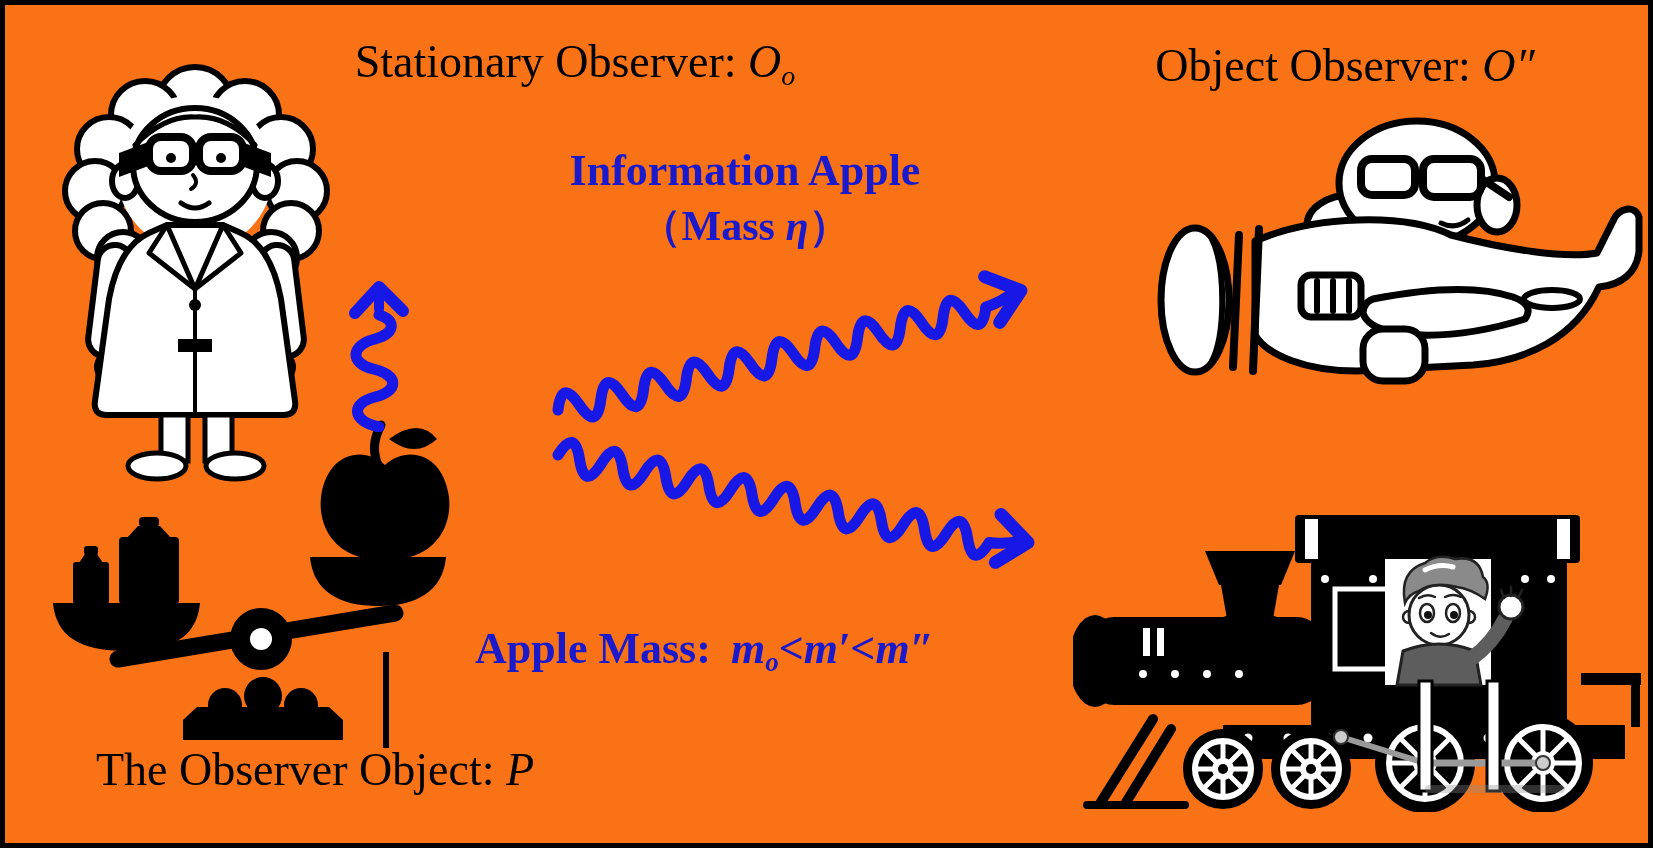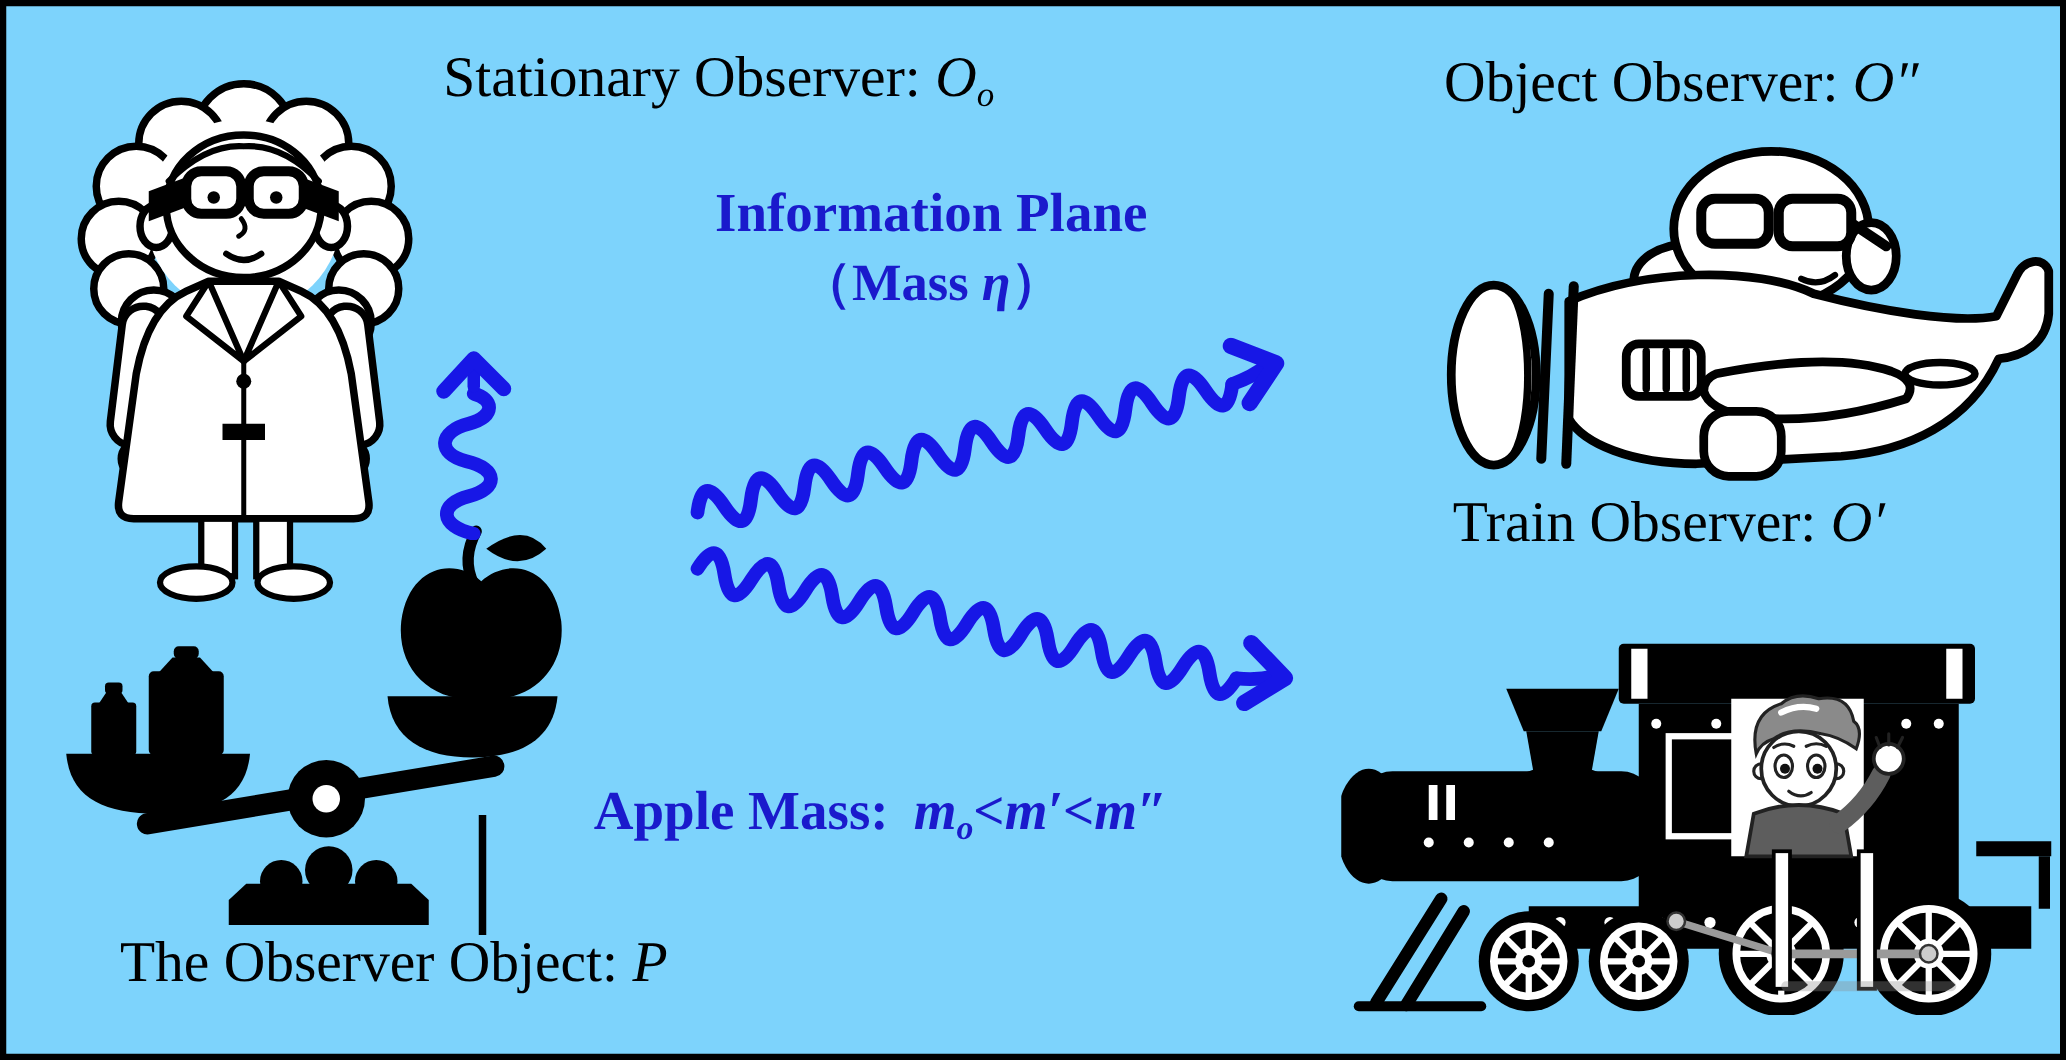--- a/index.html
+++ b/index.html
@@ -1,19 +1,19 @@
 <!DOCTYPE html>
 <html><head>
 <meta charset="utf-8">
 <style>
   html,body{margin:0;padding:0;background:#fff;}
   .canvas{
     position:relative;
     width:1653px;height:848px;
-    background:#7dd3fc;
+    background:#f97316;
     border:5px solid #000;
     box-sizing:border-box;
     overflow:hidden;
     font-family:"Liberation Serif", serif;
     color:#000;
   }
   .abs{position:absolute;}
   .lbl{
     font-size:46px;
     text-align:center;
@@ -52,29 +52,26 @@
 
   <div class="abs lbl" style="left:285px;top:30px;width:570px;">
     <span>Stationary Observer: </span><span class="sym">O</span><span class="sub">o</span>
   </div>
 
   <div class="abs lbl" style="left:1080px;top:34px;width:520px;">
     <span>Object Observer: </span><span class="sym">O″</span>
   </div>
 
   <div class="abs blue-head" style="left:500px;top:140px;width:480px;">
-    <div><span>Information Plane</span></div>
+    <div><span>Information Apple</span></div>
     <div style="font-size:42px;margin-top:2px;">
       <span>（</span><span>Mass </span><span class="sym">η</span><span>）</span>
     </div>
   </div>
 
-  <div class="abs lbl" style="left:1080px;top:386px;width:500px;">
-    <span>Train Observer: </span><span class="sym">O′</span>
-  </div>
 
   <div class="abs formula-row" style="left:470px;top:618px;width:590px;">
     <span>Apple Mass:</span><span class="formula"><span>m</span><span class="fsub">o</span><span>&lt;</span><span>m′</span><span>&lt;</span><span>m″</span></span>
   </div>
 
   <div class="abs lbl" style="left:50px;top:738px;width:520px;">
     <span>The Observer Object: </span><span class="sym">P</span>
   </div>
 
   <svg class="abs" style="left:48px;top:48px;" width="290" height="430" viewBox="0 0 290 430">

